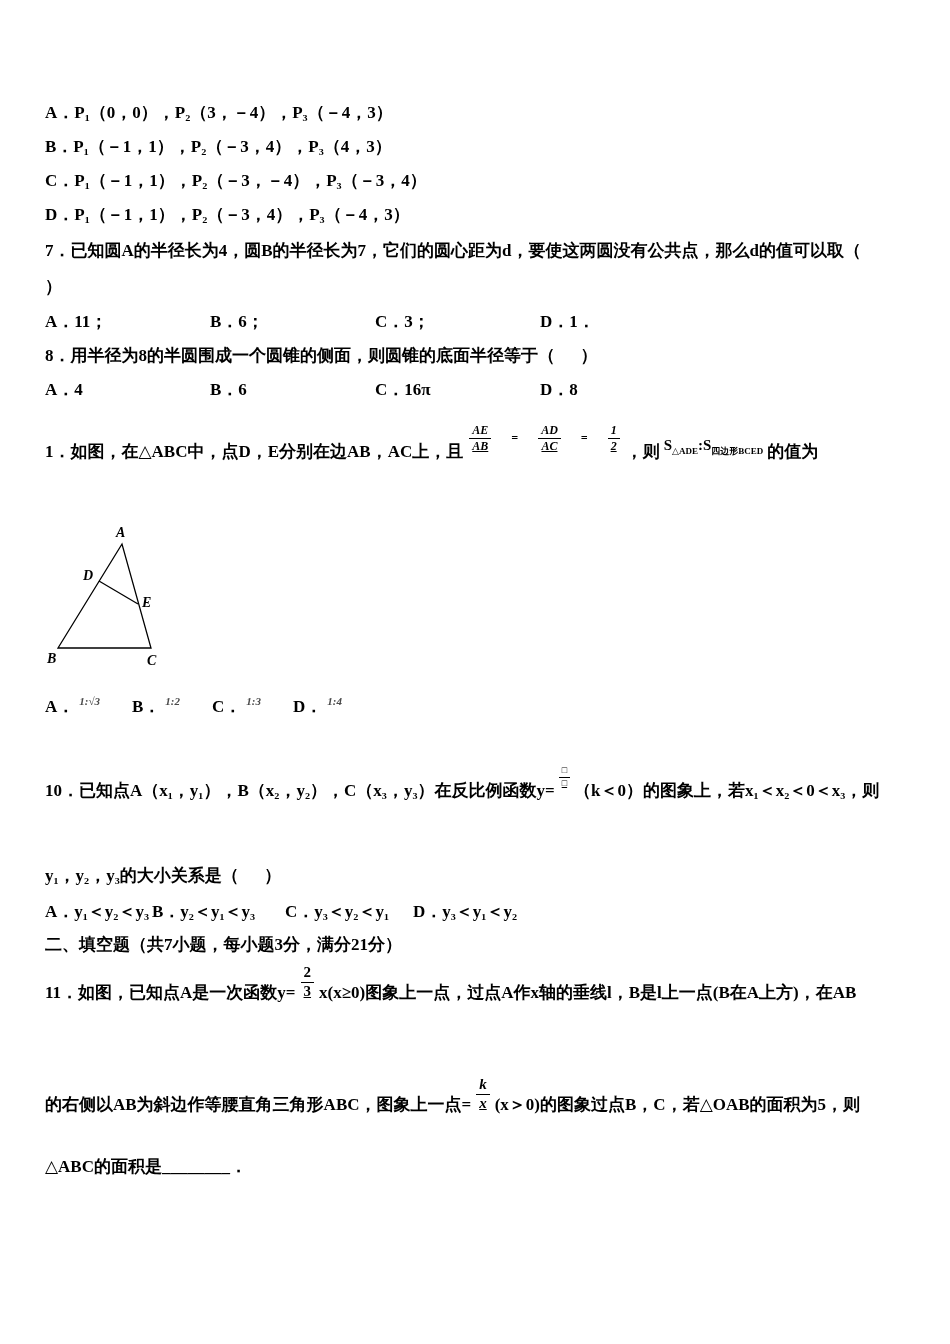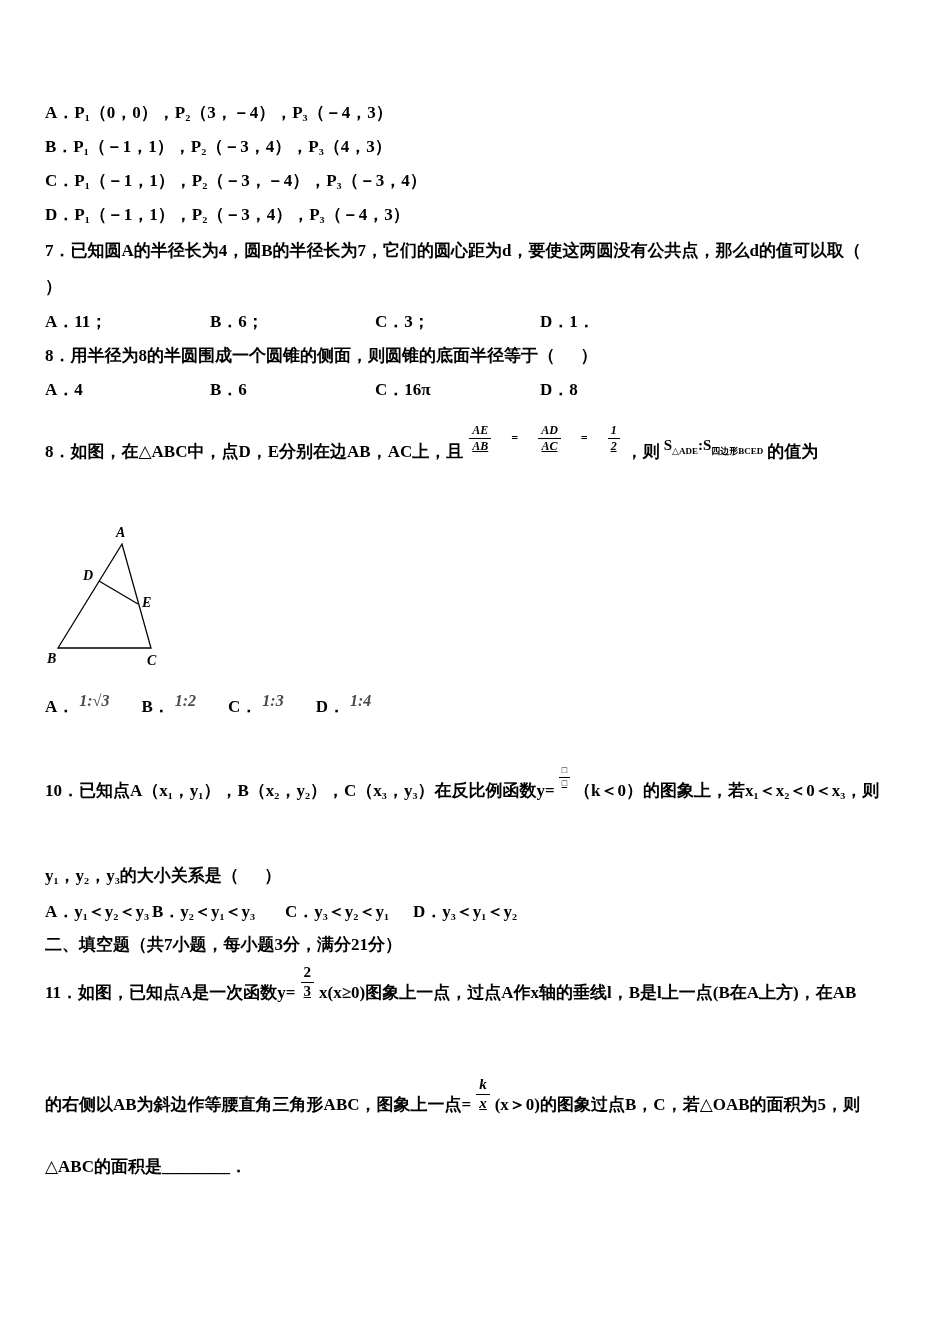--- a/index.html
+++ b/index.html
@@ -27,21 +27,21 @@
   .frac-small { font-size:9px; position:relative; top:-14px; margin:0 4px; font-weight:400; }
   .frac-big   { font-size:15px; position:relative; top:-11px; margin:0 5px; }
   .frac-big-it{ font-size:15px; font-style:italic; position:relative; top:-11px; margin:0 5px; }
 
   
   .sexpr { display:inline-flex; align-items:baseline; font-size:15px; position:relative; top:-6px; margin:0 4px; }
   .sexpr sub { font-size:9px; position:relative; top:4px; }
 
   
   .ratio {
-    color:#4a4a4a; font-style:italic; font-size:16px;
+    color:#4a4a4a; font-style:italic; font-size:11px;
     position:relative; top:-6px; margin-left:5px; margin-right:32px;
   }
 
   .figure { position:absolute; left:45px; top:522px; width:140px; height:150px; }
   .figure text { font-size:14px; font-style:italic; font-weight:600; fill:#000;
                  font-family:"Liberation Serif","DejaVu Serif",serif; }
 </style>
 </head>
 <body>
 
@@ -63,21 +63,21 @@
 
   <div class="line" style="top:345px">8．用半径为8的半圆围成一个圆锥的侧面，则圆锥的底面半径等于（      ）</div>
   <div class="line optrow" style="top:379px">
     <span class="opt" style="left:0">A．4</span>
     <span class="opt" style="left:165px">B．6</span>
     <span class="opt" style="left:330px">C．16π</span>
     <span class="opt" style="left:495px">D．8</span>
   </div>
 
   <div class="line row" style="top:432px;height:40px">
-    <span>8．如图，在△ABC中，点D，E分别在边AB，AC上，且</span>
+    <span>1．如图，在△ABC中，点D，E分别在边AB，AC上，且</span>
     <span class="eqgroup">
       <span class="frac">
         <span class="num">AE</span>
         <span class="den">AB</span>
       </span>
       <span>=</span>
       <span class="frac">
         <span class="num">AD</span>
         <span class="den">AC</span>
       </span>

